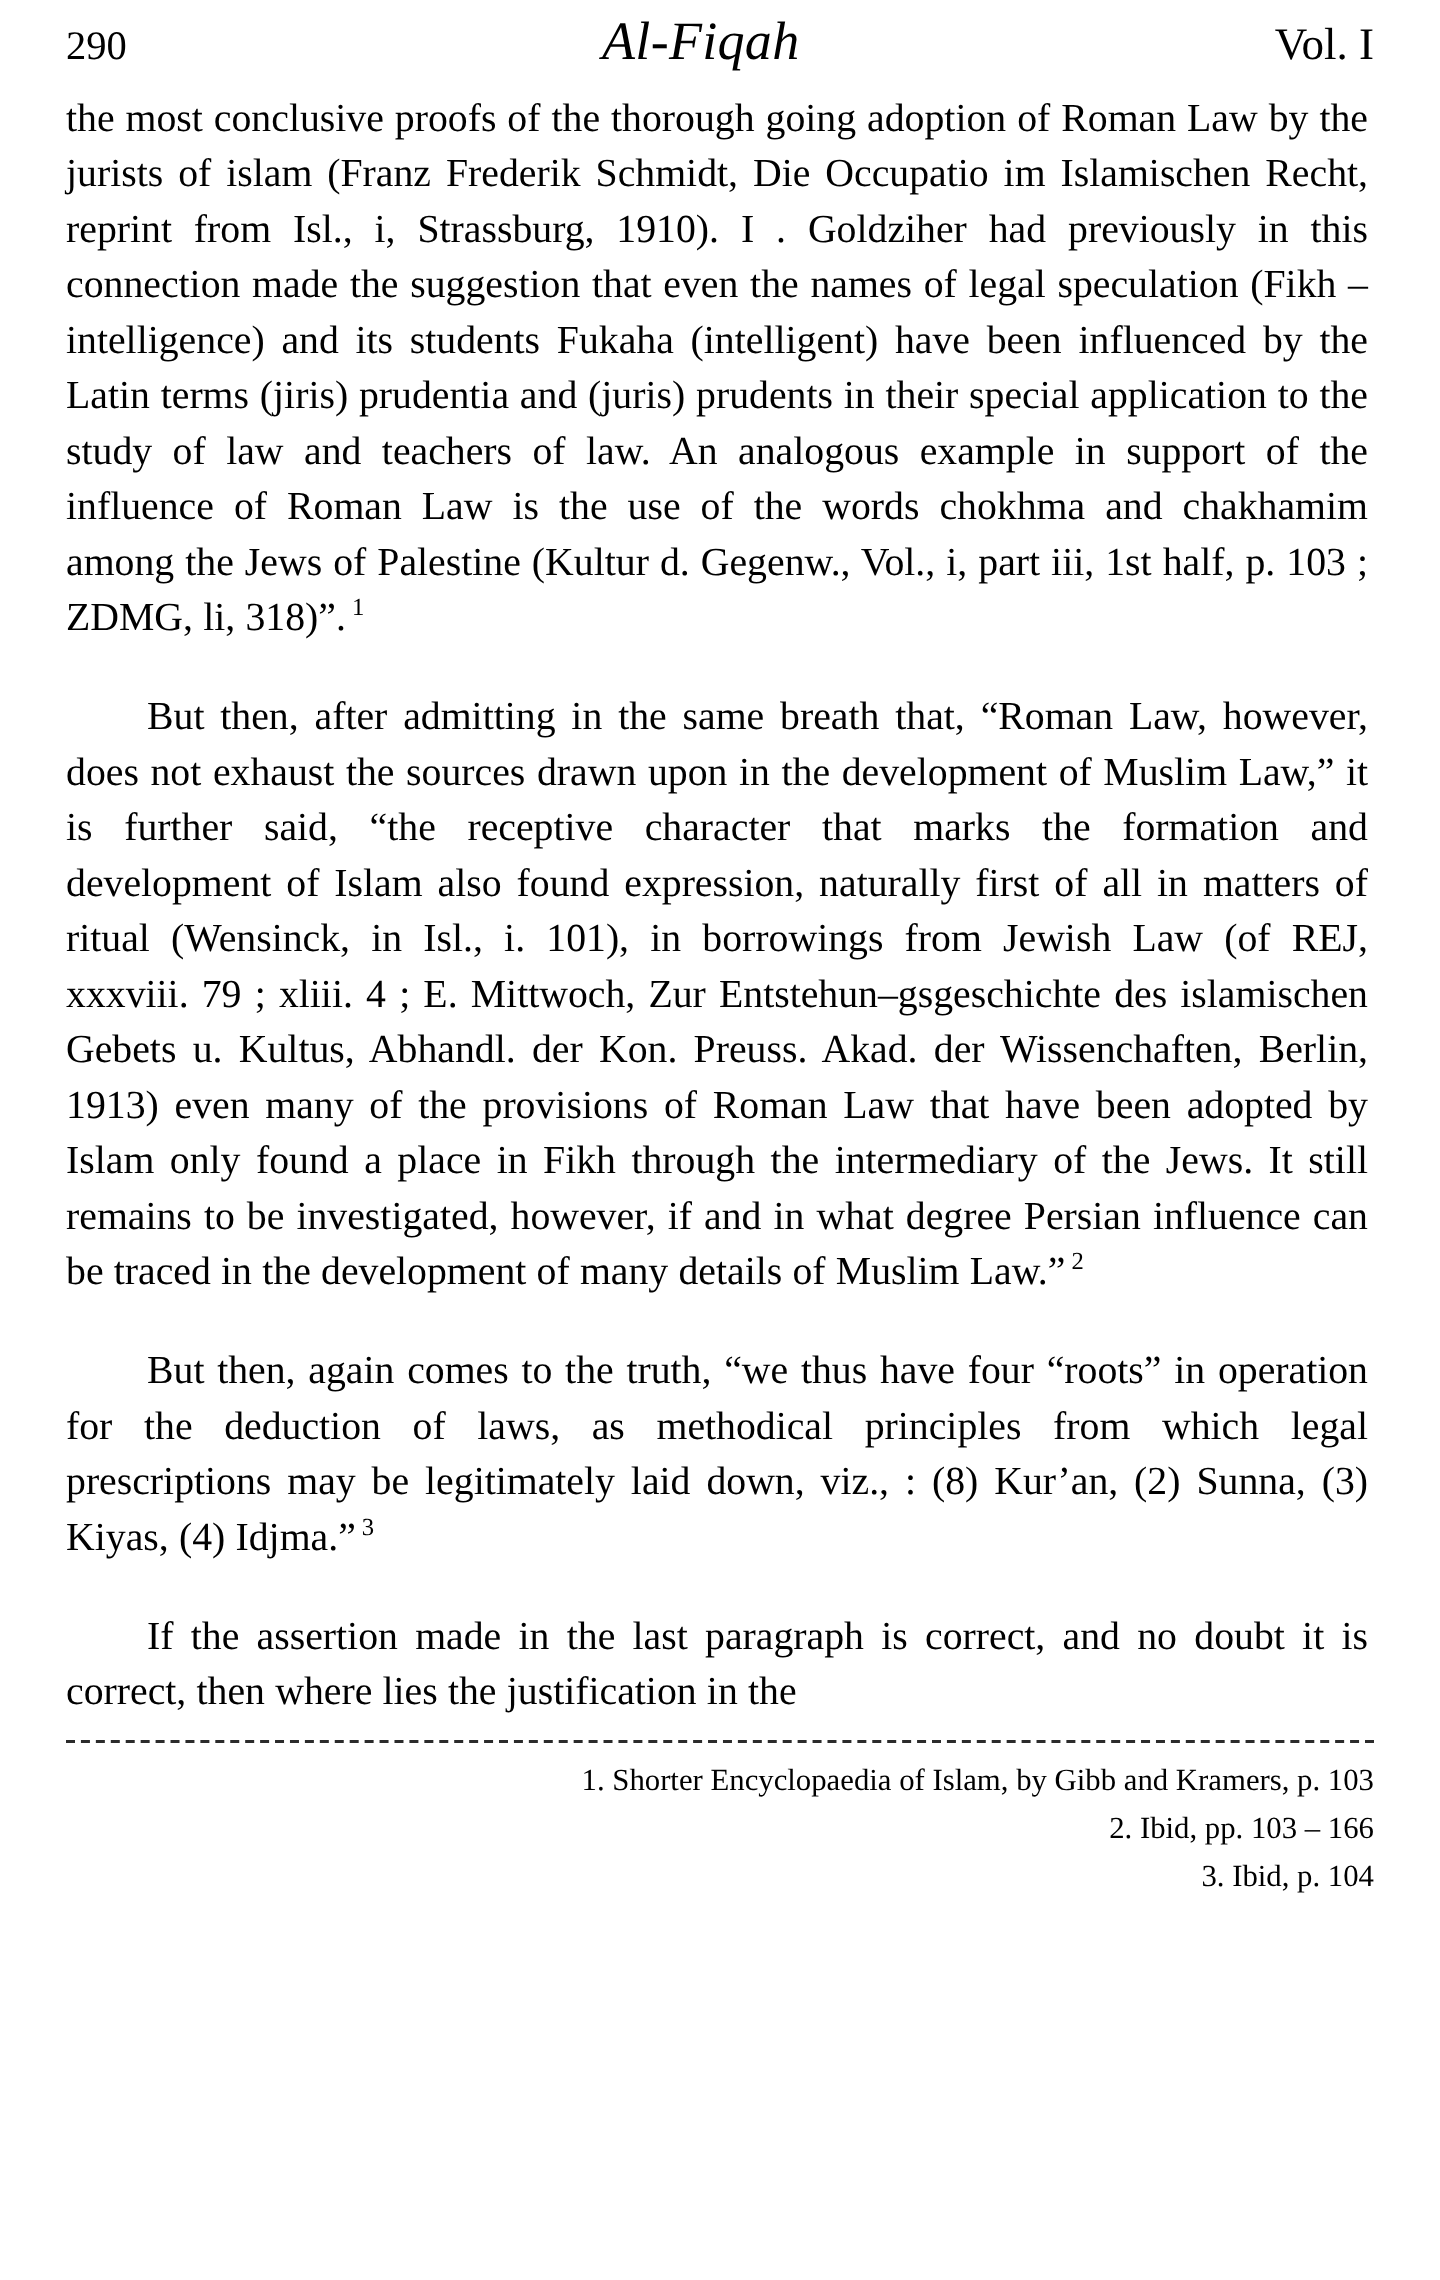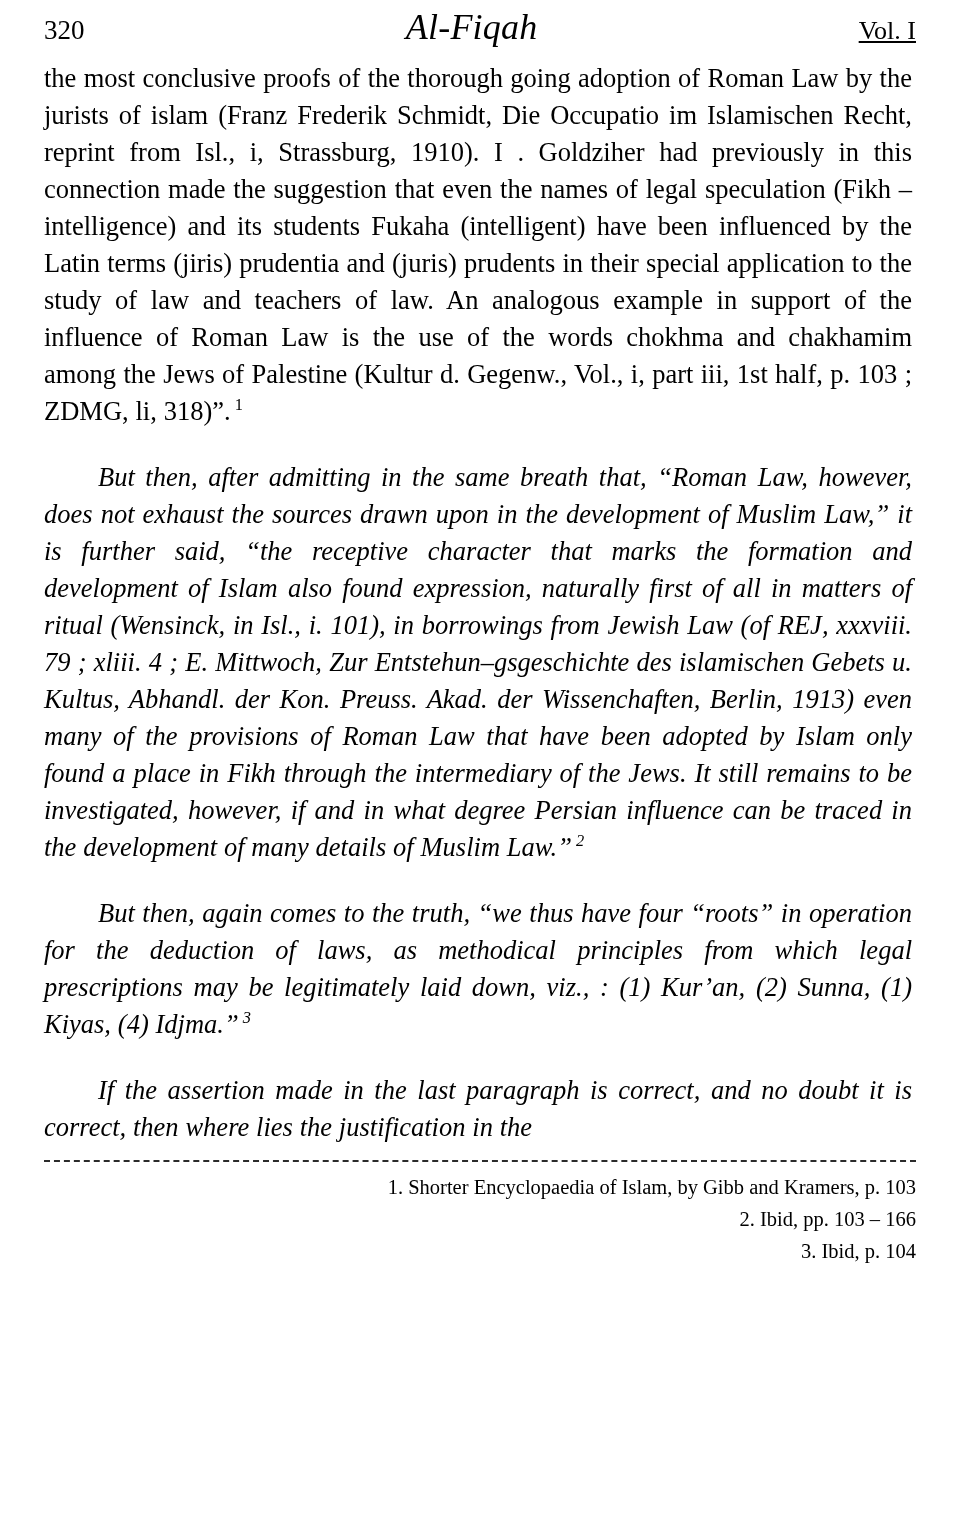--- a/index.html
+++ b/index.html
@@ -31,40 +31,38 @@
   }
   .header .page-num {
     font-size: 27px;
   }
   .header .running-title {
     font-style: italic;
     font-size: 36px;
     letter-spacing: 0.2px;
   }
   .header .volume {
-    font-size: 26px;
-    text-decoration: underline;
+    font-size: 30px;
   }
   .body-area {
     padding: 10px 48px 0 44px;
   }
   p.para {
     margin: 0 0 0 0;
     font-size: 26.5px;
     line-height: 37px;
     text-align: justify;
     text-justify: inter-word;
     word-spacing: 0.2px;
   }
   p.para + p.para {
     margin-top: 29px;
   }
   p.indent {
     text-indent: 54px;
-    font-style: italic;
   }
   sup {
     font-size: 0.62em;
     vertical-align: super;
     line-height: 0;
     padding-left: 4px;
   }
   .footnote-rule {
     margin: 14px 44px 0 44px;
     height: 1px;
@@ -85,32 +83,32 @@
     display: inline-block;
     min-width: 24px;
   }
 </style>
 </head>
 <body>
 
 <div class="page">
 
   <div class="header">
-    <span class="page-num">320</span>
+    <span class="page-num">290</span>
     <span class="running-title">Al-Fiqah</span>
     <span class="volume">Vol. I</span>
   </div>
 
   <div class="body-area">
 
     <p class="para"><span>the most conclusive proofs of the thorough going adoption of Roman Law by the jurists of islam (Franz Frederik Schmidt, Die Occupatio im Islamischen Recht, reprint from Isl., i, Strassburg, 1910). I . Goldziher had previously in this connection made the suggestion that even the names of legal speculation (Fikh – intelligence) and its students Fukaha (intelligent) have been influenced by the Latin terms (jiris) prudentia and (juris) prudents in their special application to the study of law and teachers of law. An analogous example in support of the influence of Roman Law is the use of the words chokhma and chakhamim among the Jews of Palestine (Kultur d. Gegenw., Vol., i, part iii, 1st half, p. 103 ; ZDMG, li, 318)”.</span><sup>1</sup></p>
 
     <p class="para indent"><span>But then, after admitting in the same breath that, “Roman Law, however, does not exhaust the sources drawn upon in the development of Muslim Law,” it is further said, “the receptive character that marks the formation and development of Islam also found expression, naturally first of all in matters of ritual (Wensinck, in Isl., i. 101), in borrowings from Jewish Law (of REJ, xxxviii. 79 ; xliii. 4 ; E. Mittwoch, Zur Entstehun–gsgeschichte des islamischen Gebets u. Kultus, Abhandl. der Kon. Preuss. Akad. der Wissenchaften, Berlin, 1913) even many of the provisions of Roman Law that have been adopted by Islam only found a place in Fikh through the intermediary of the Jews. It still remains to be investigated, however, if and in what degree Persian influence can be traced in the development of many details of Muslim Law.”</span><sup>2</sup></p>
 
-    <p class="para indent"><span>But then, again comes to the truth, “we thus have four “roots” in operation for the deduction of laws, as methodical principles from which legal prescriptions may be legitimately laid down, viz., : (1) Kur’an, (2) Sunna, (1) Kiyas, (4) Idjma.”</span><sup>3</sup></p>
+    <p class="para indent"><span>But then, again comes to the truth, “we thus have four “roots” in operation for the deduction of laws, as methodical principles from which legal prescriptions may be legitimately laid down, viz., : (8) Kur’an, (2) Sunna, (3) Kiyas, (4) Idjma.”</span><sup>3</sup></p>
 
     <p class="para indent"><span>If the assertion made in the last paragraph is correct, and no doubt it is correct, then where lies the justification in the</span></p>
 
   </div>
 
   <hr class="footnote-rule">
 
   <div class="footnotes">
     <div class="footnote">
       <span class="fn-num">1.</span>

